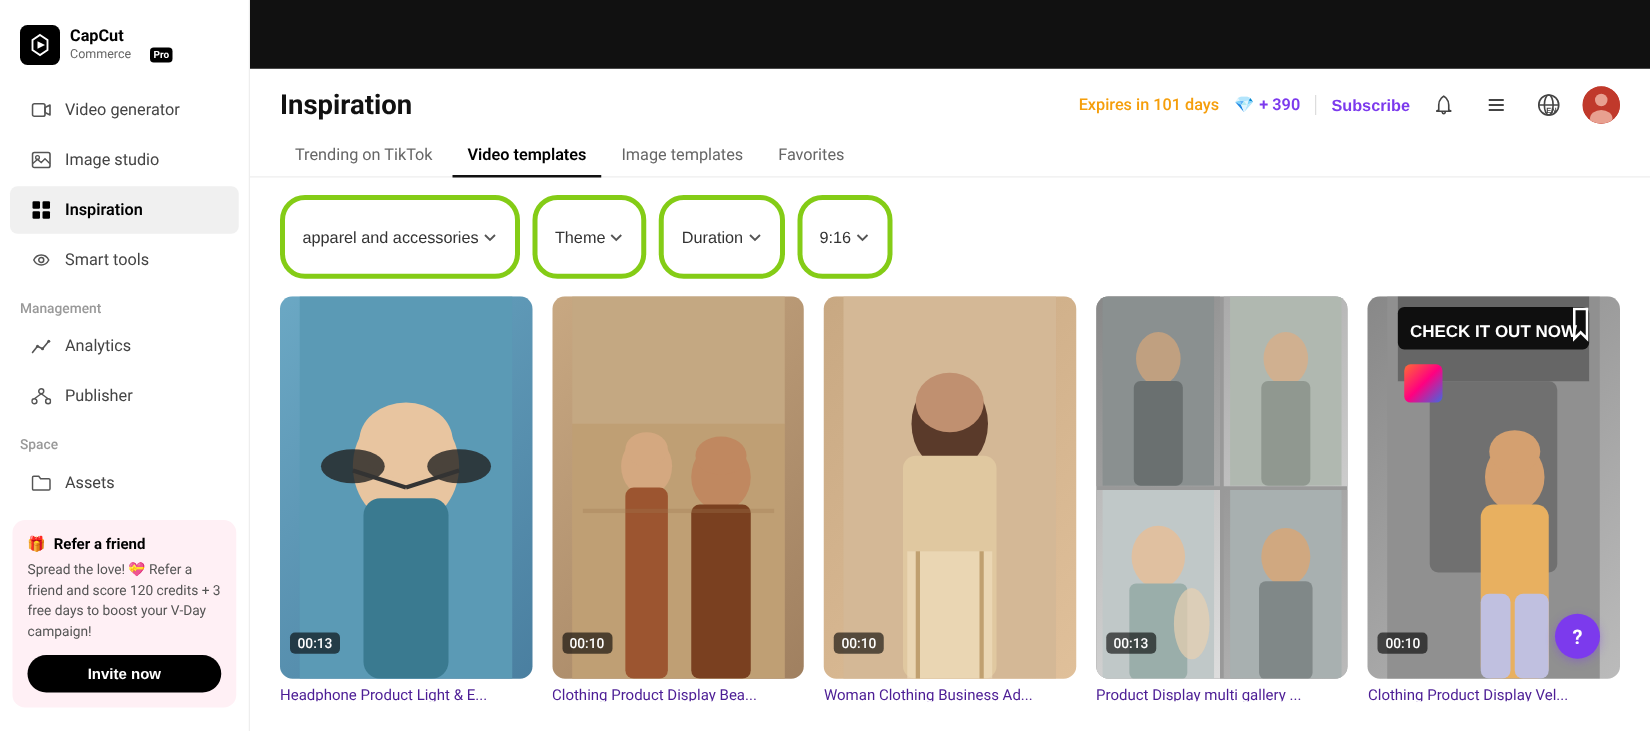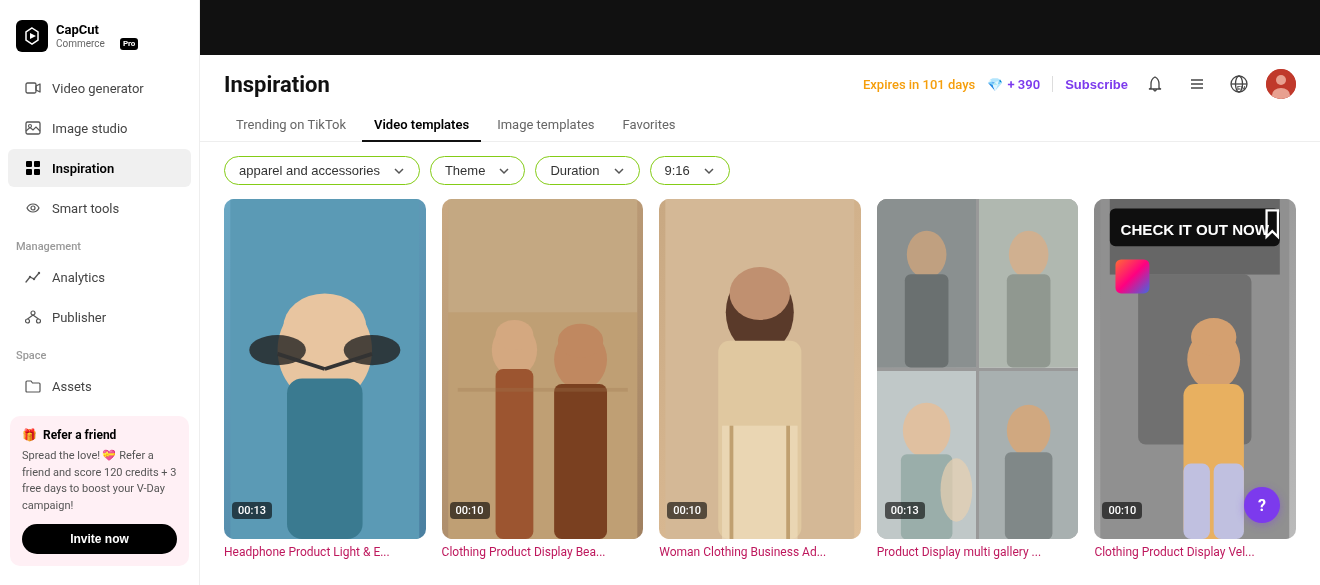--- a/index.html
+++ b/index.html
@@ -215,24 +215,24 @@
     .filters {
       display: flex;
       align-items: center;
       gap: 10px;
       padding: 14px 24px;
     }
 
     .filter-btn {
       display: flex;
       align-items: center;
-      gap: 13px;
-      border: 1px solid #84cc16;
+      gap: 3px;
+      border: 4px solid #84cc16;
       border-radius: 20px;
-      padding: 6px 14px;
+      padding: 22px 14px;
       font-size: 13px;
       background: #fff;
       cursor: pointer;
       color: #333;
     }
 
     .filter-btn svg { width: 12px; height: 12px; }
 
     
     .video-grid {
@@ -266,21 +266,21 @@
       background: rgba(0,0,0,0.6);
       color: #fff;
       font-size: 11px;
       padding: 2px 6px;
       border-radius: 4px;
       font-weight: 500;
     }
 
     .video-label {
       font-size: 12px;
-      color: #be185d;
+      color: #4c1d95;
       margin-top: 6px;
       white-space: nowrap;
       overflow: hidden;
       text-overflow: ellipsis;
     }
 
     
     .card-1 { background: linear-gradient(135deg, #6ba8c4 0%, #4a7fa0 100%); }
     .card-2 { background: linear-gradient(135deg, #c8a882 0%, #a08060 100%); }
     .card-3 { background: linear-gradient(135deg, #c8a882 0%, #e0c09a 100%); }

